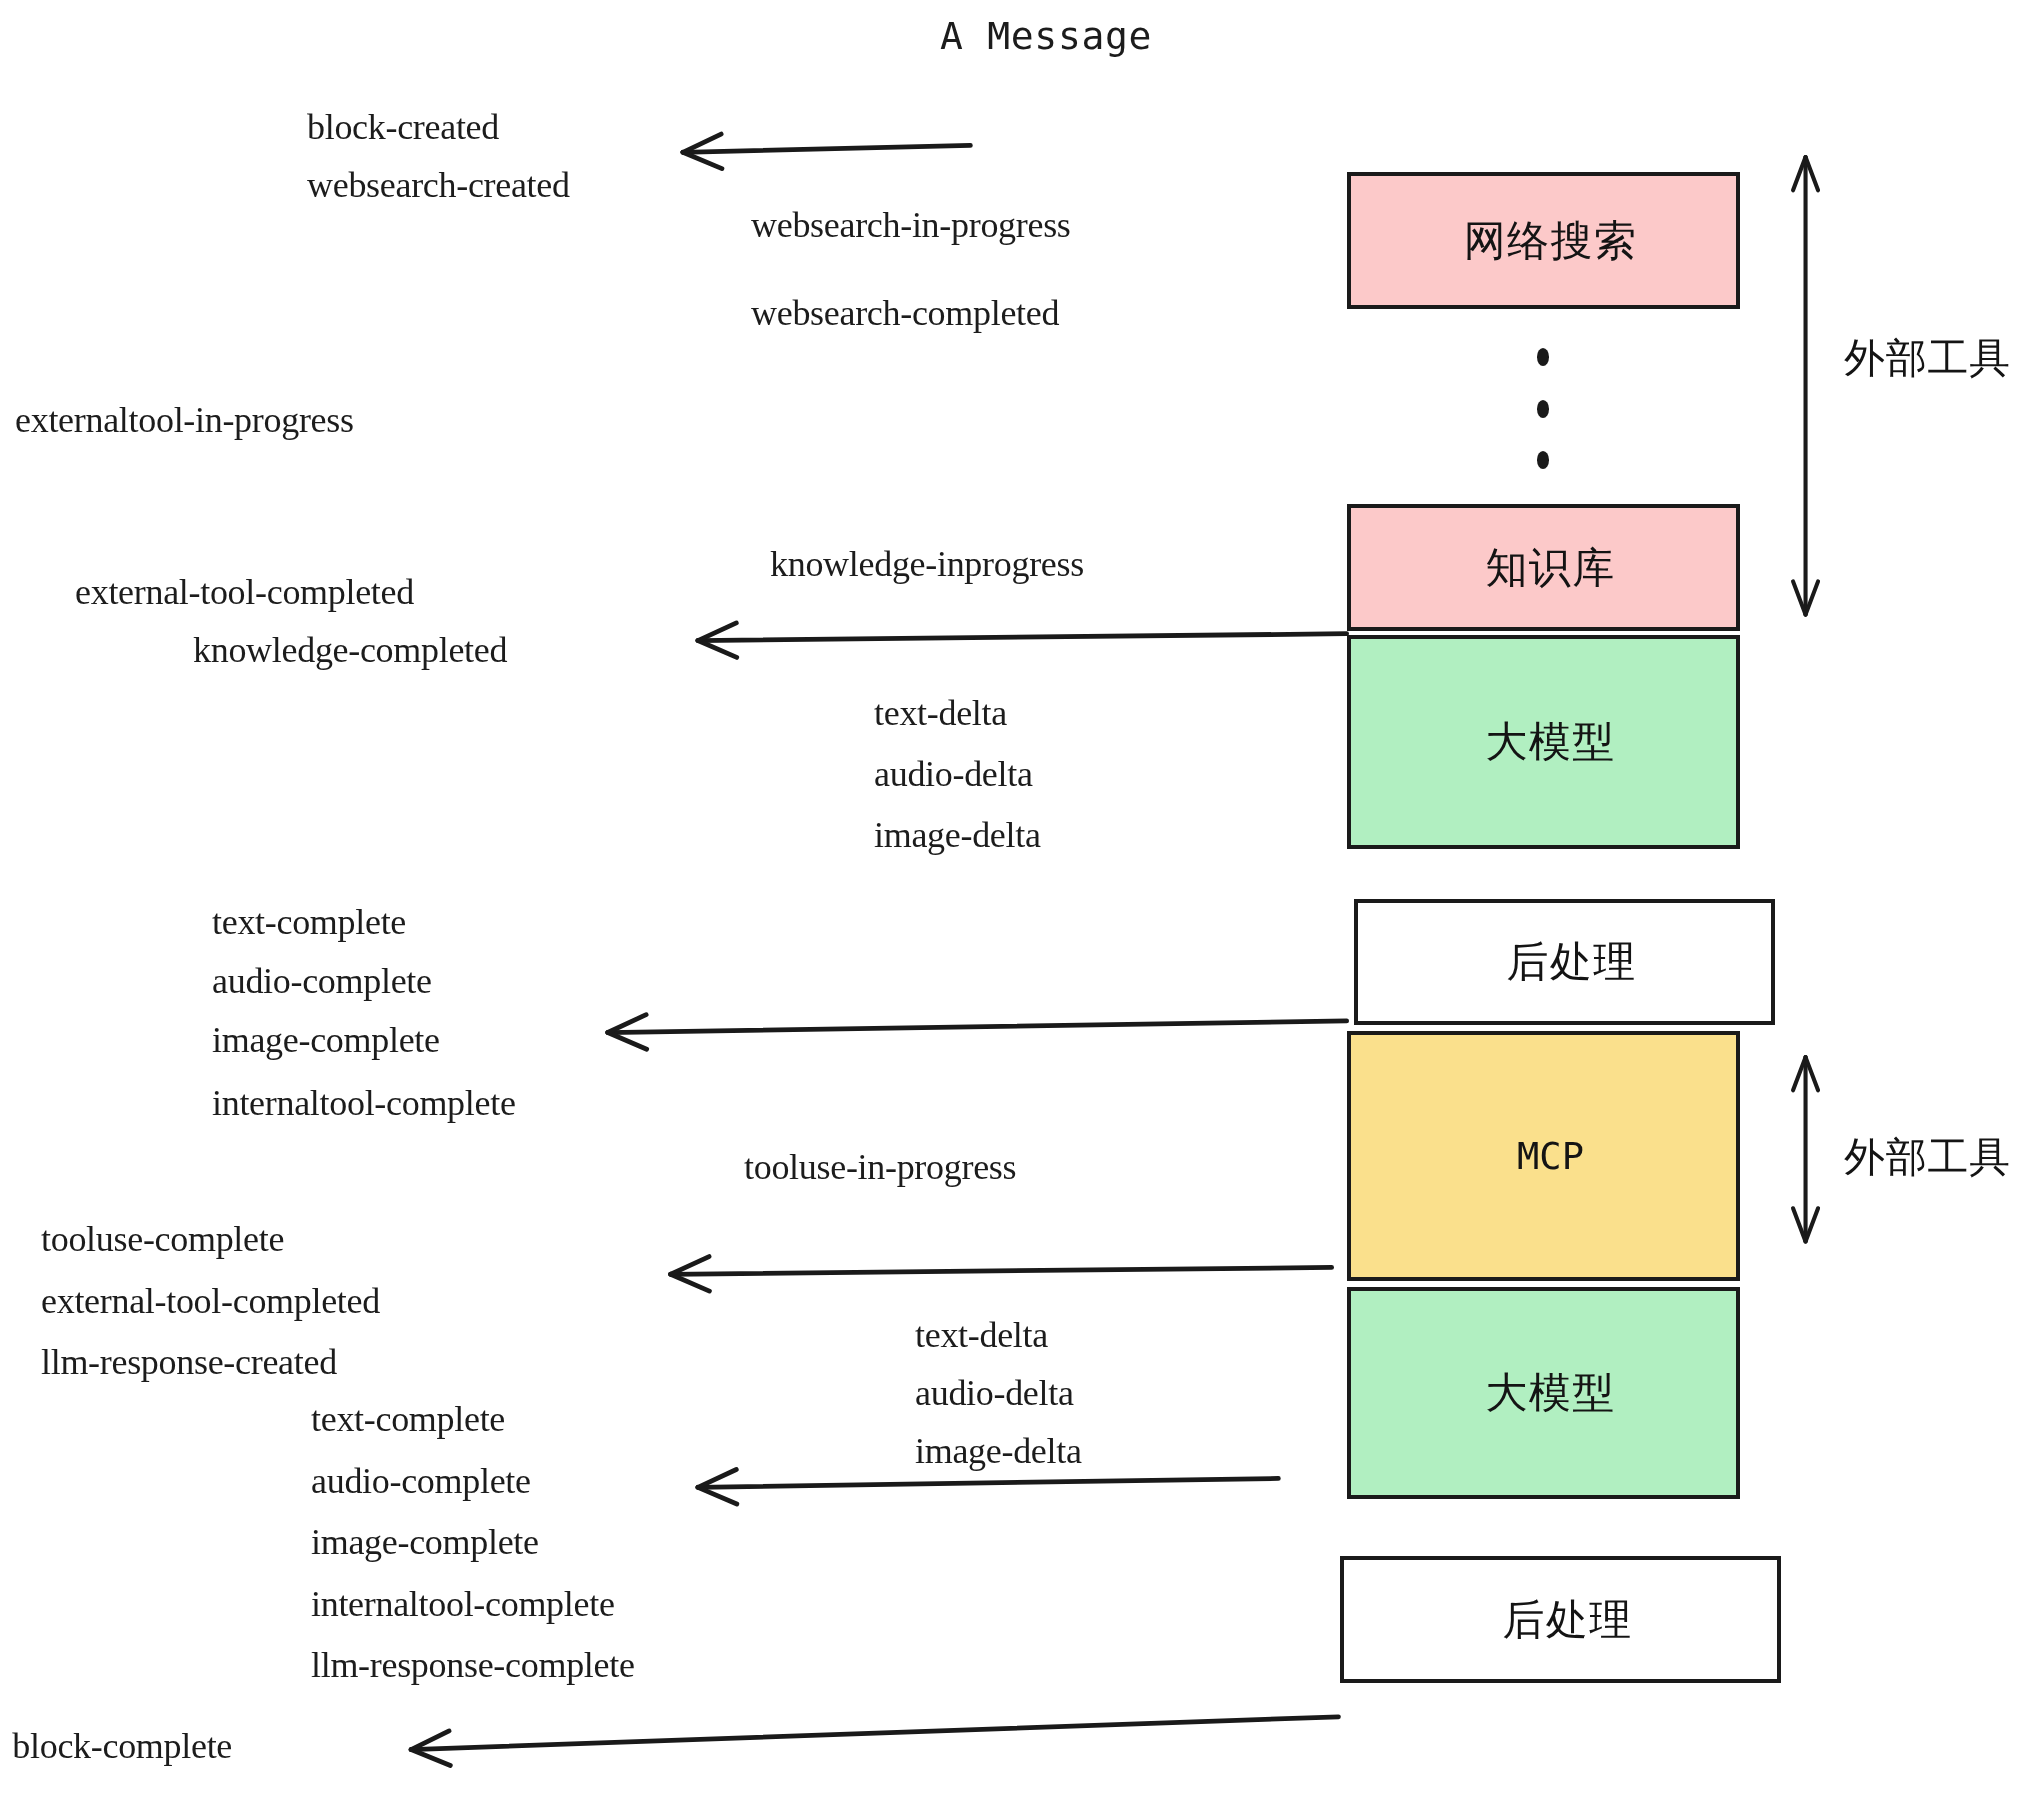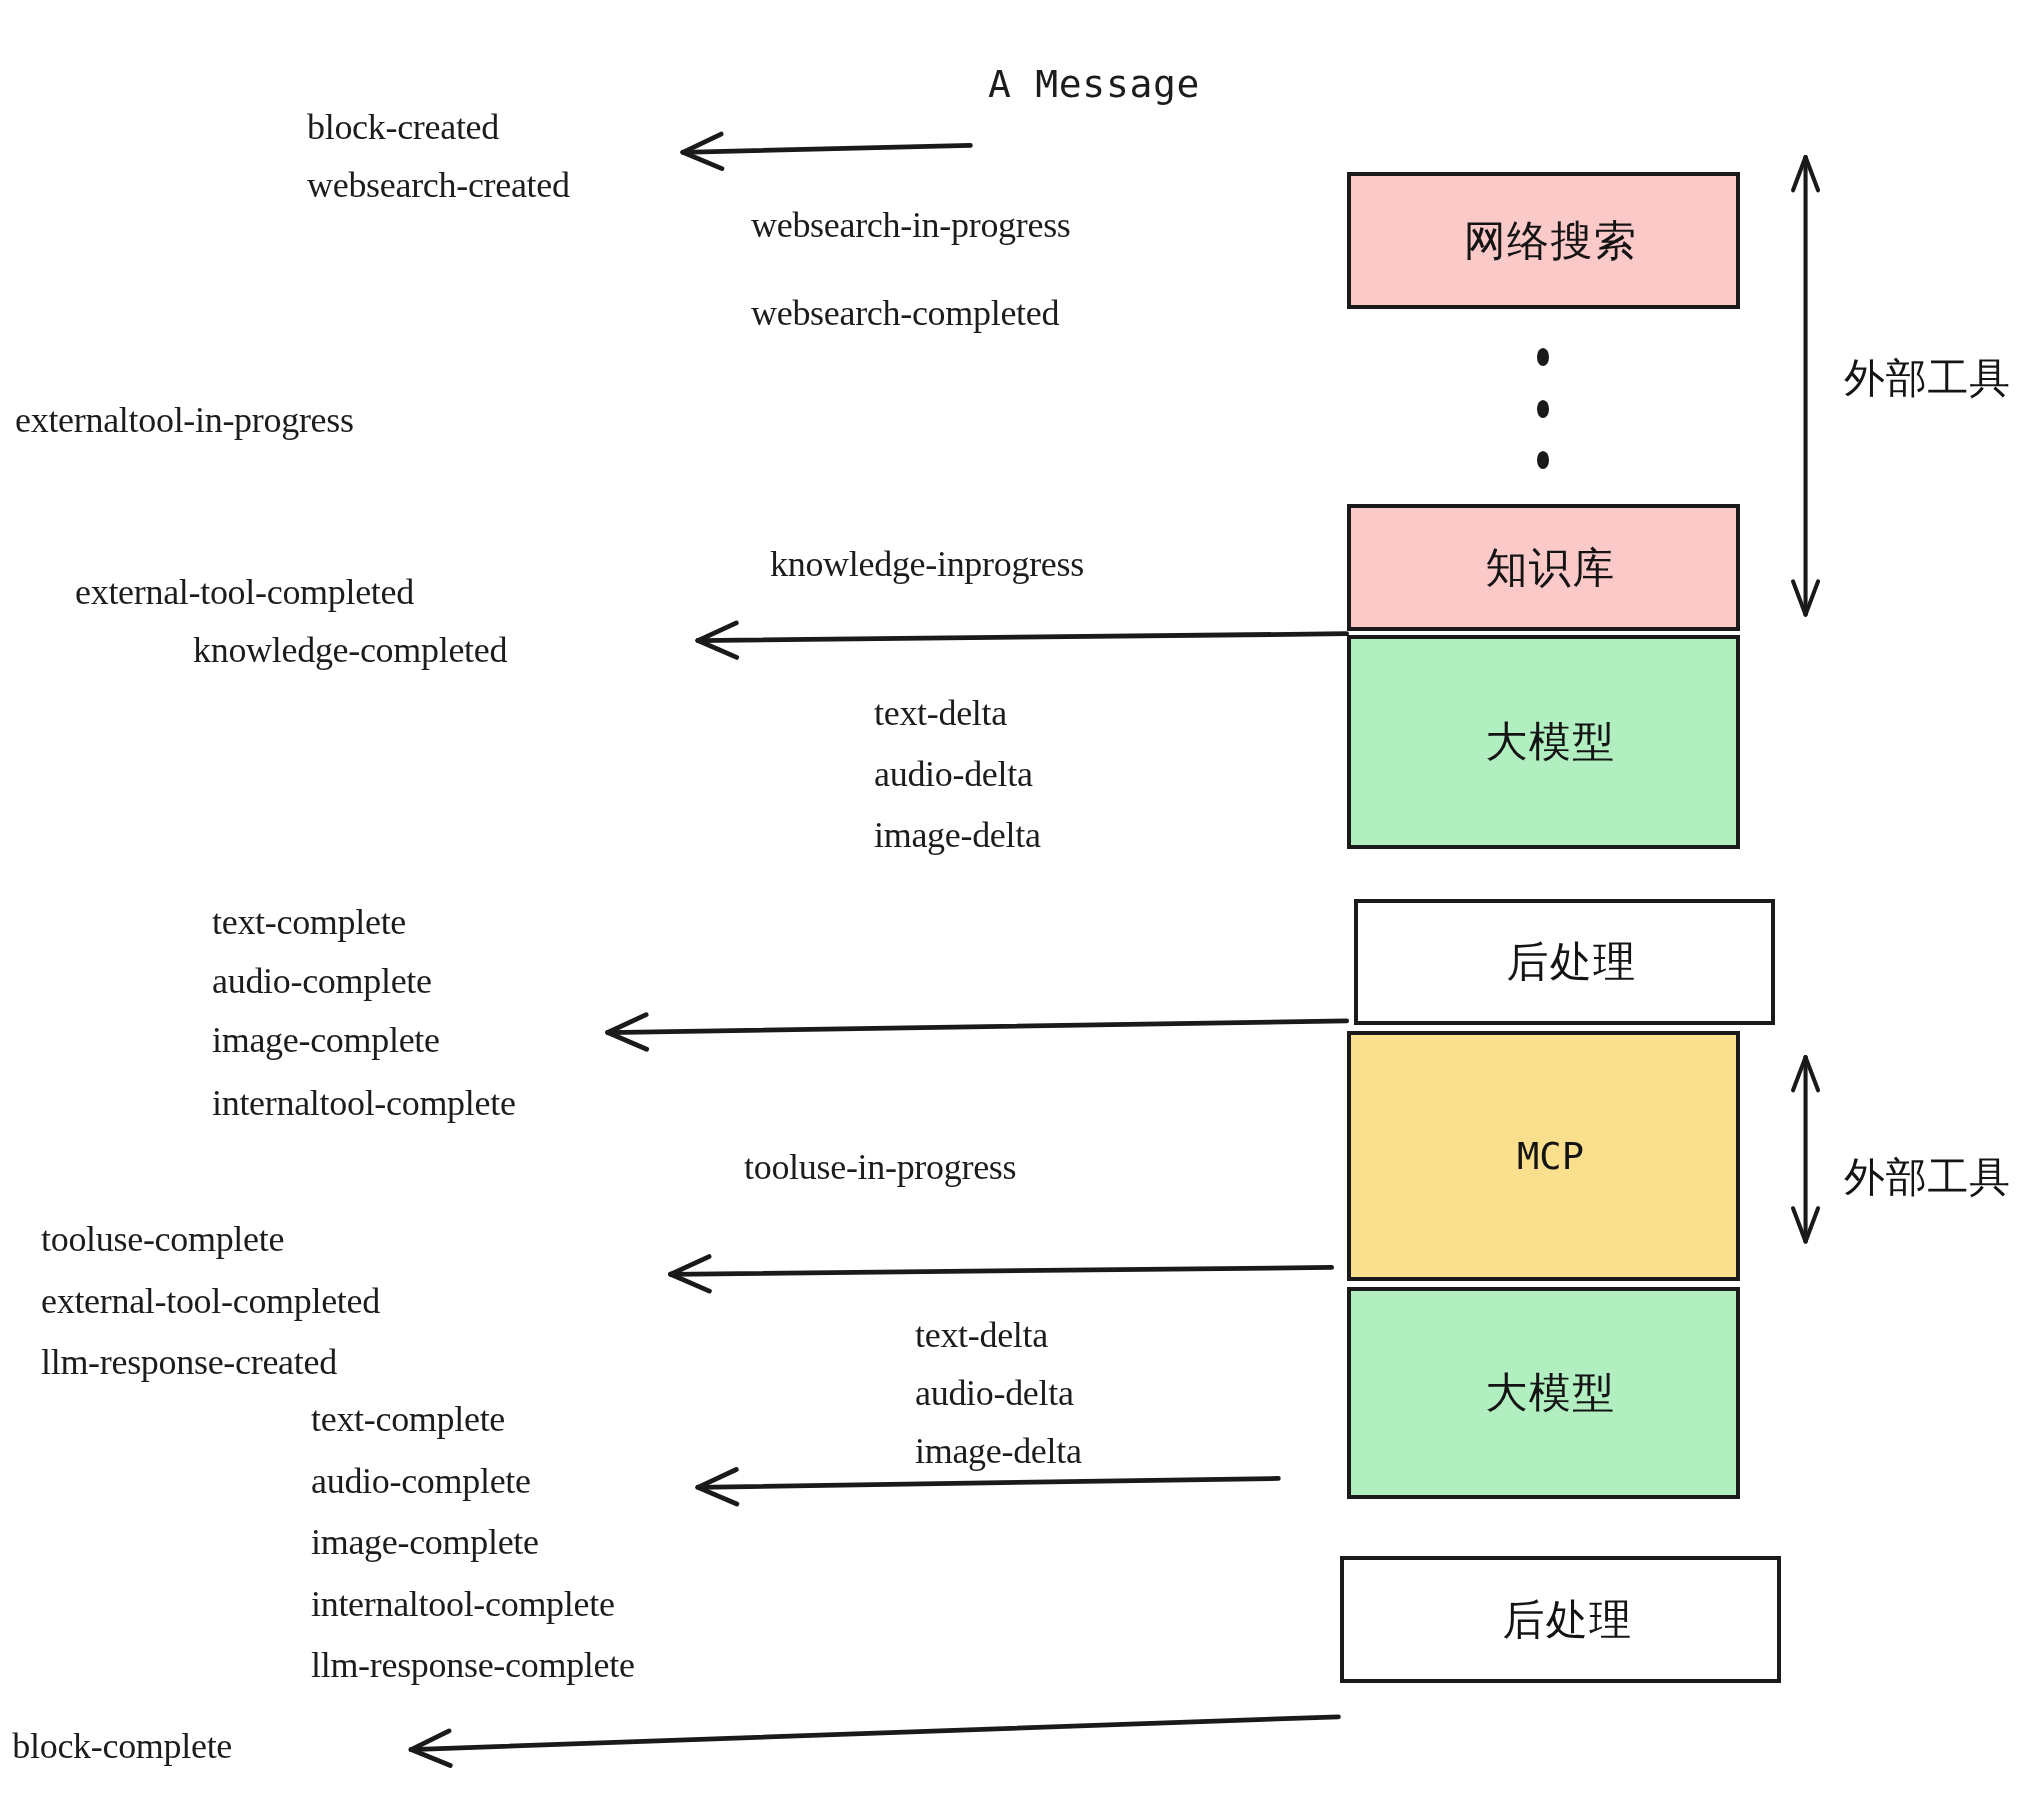--- a/index.html
+++ b/index.html
@@ -62,21 +62,20 @@
     font-size: 37px;
     letter-spacing: 0px;
   }
   .grouplabel {
     position: absolute;
     font-family: Liberation Sans, sans-serif;
     font-size: 41px;
     color: #141414;
     white-space: pre;
     letter-spacing: 0.7px;
-    margin-top: 20px;
   }
   .dot {
     position: absolute;
     width: 12.3px;
     height: 18px;
     border-radius: 50%;
     background: #1a1a1a;
   }
 </style>
 </head>
@@ -146,21 +145,21 @@
             <line x1="2644" y1="1548" x2="2662.3182601303047" y2="1596.6666348312526" stroke="#1A1A1A" stroke-width="6" stroke-linecap="round"></line>
           </g>
           <g>
             <line x1="2644" y1="1818" x2="2662.3182601303047" y2="1769.3333651687474" stroke="#1A1A1A" stroke-width="6" stroke-linecap="round"></line>
             <line x1="2644" y1="1818" x2="2625.6817398696953" y2="1769.3333651687474" stroke="#1A1A1A" stroke-width="6" stroke-linecap="round"></line>
           </g>
         </g>
       </g>
   </svg>
 
-  <div class="title" style="left:988px; top:13.7px;margin-top:48px;">A Message</div>
+  <div class="title" style="left:940px; top:13.7px;">A Message</div>
 
   <div id="node-layer">
       <div class="node" style="left: 1347px; top: 172px; width: 393px; height: 137px; background: rgb(252, 201, 201); border-color: rgb(26, 26, 26);">
         <span>网络搜索</span>
       </div>
       <div class="node" style="left: 1347px; top: 504px; width: 393px; height: 127px; background: rgb(252, 201, 201); border-color: rgb(26, 26, 26);">
         <span>知识库</span>
       </div>
       <div class="node" style="left: 1347px; top: 635px; width: 393px; height: 214px; background: rgb(177, 239, 193); border-color: rgb(26, 26, 26);">
         <span>大模型</span>

